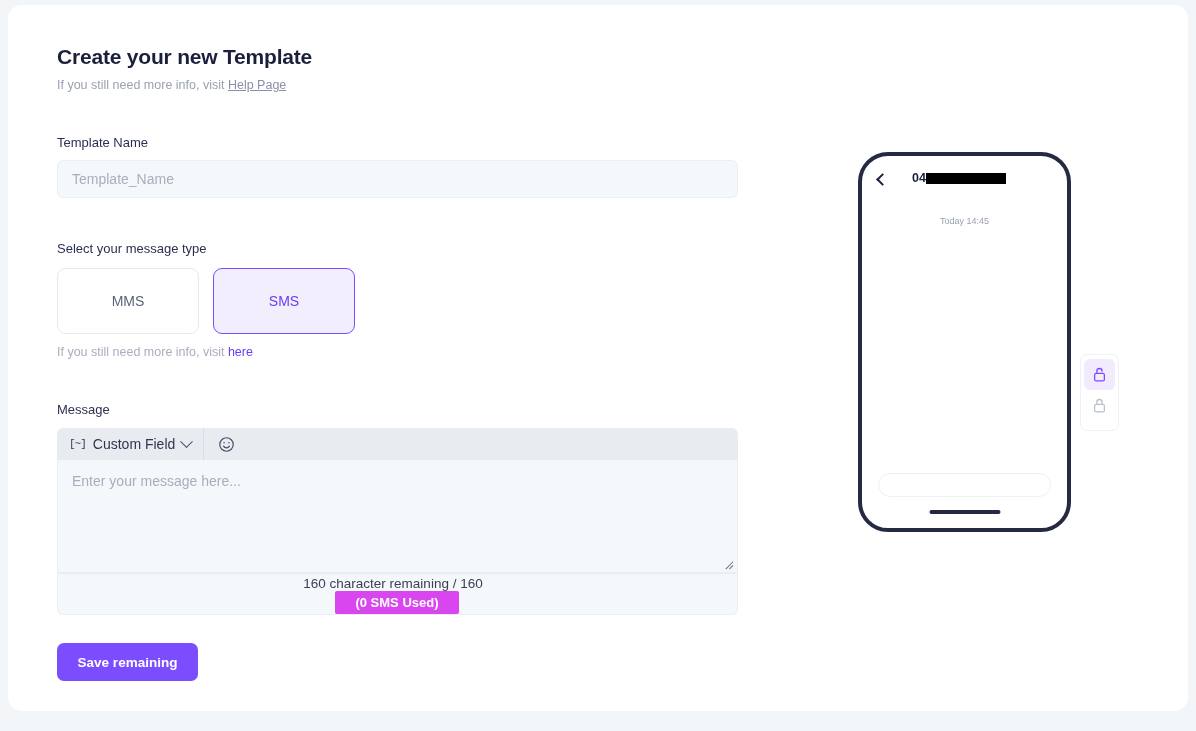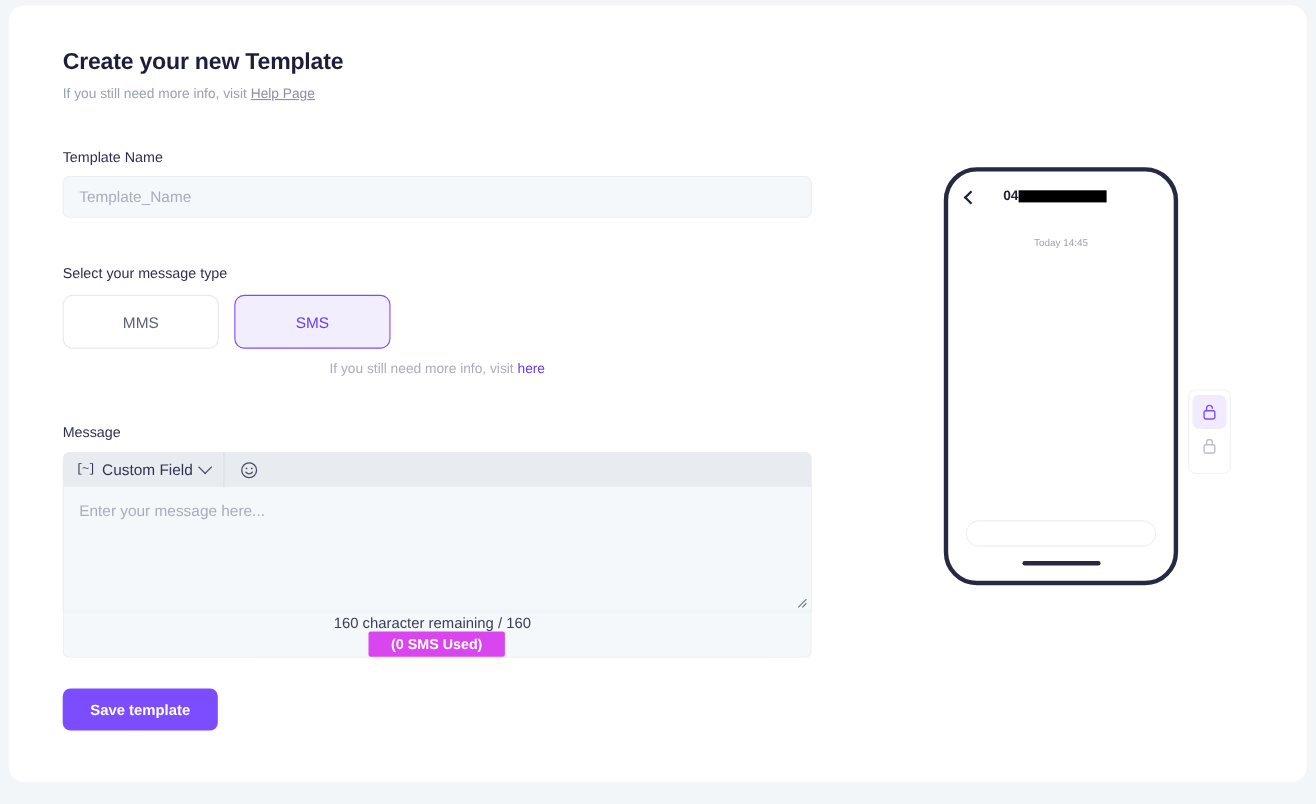--- a/index.html
+++ b/index.html
@@ -45,37 +45,37 @@
     font-size: 14px; color: #2b3052;
     font-family: "Liberation Sans", sans-serif;
     outline: none;
   }
   .text-input::placeholder { color: #a8aebd; }
 
   .section { margin-top: 43px; }
 
   .type-row { margin-top: 12px; display: flex; gap: 14px; }
   .type-btn {
-    width: 142px; height: 49px;
+    width: 142px; height: 66px;
     border-radius: 9px;
     display: flex; align-items: center; justify-content: center;
     font-size: 14px;
     cursor: pointer;
     background: #ffffff;
     border: 1px solid #e6e9f0;
     color: #5c6377;
   }
   .type-btn.active {
     background: #f3eefe;
     border: 1.5px solid #7c4dff;
     color: #6a3df0;
   }
 
   .hint {
-    margin-top: 11px; font-size: 12.5px; color: #a8aebd; text-align: center;
+    margin-top: 11px; font-size: 12.5px; color: #a8aebd;
   }
   .hint a { color: #6a3df0; text-decoration: none; font-weight: 500; }
 
   
   .composer { margin-top: 11px; width: 681px; }
   .composer-toolbar {
     height: 32px;
     background: #e8ecf0;
     border-radius: 6px 6px 0 0;
     display: flex; align-items: stretch;
@@ -281,21 +281,21 @@
         </div>
 
         <div class="composer-footer">
           <span class="counter-text">160 character remaining / 160</span>
           <span class="sms-badge">(0 SMS Used)</span>
         </div>
 
       </div>
     </div>
 
-    <button class="save-btn">Save template</button>
+    <button class="save-btn">Save remaining</button>
 
   </div>
 
   <div class="phone">
     <div class="phone-header">
       <span class="back-chev"></span>
       <span class="phone-contact">
         <span>04</span>
           <span class="redaction"></span>
       </span>

